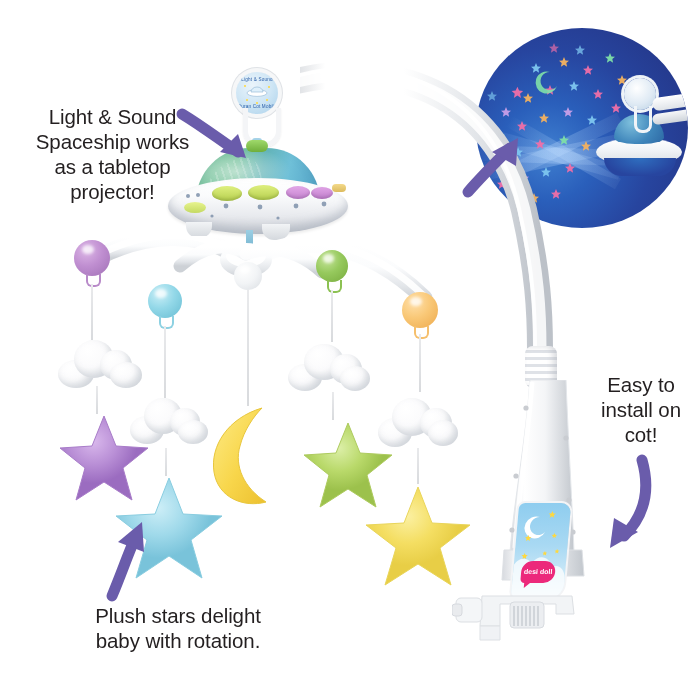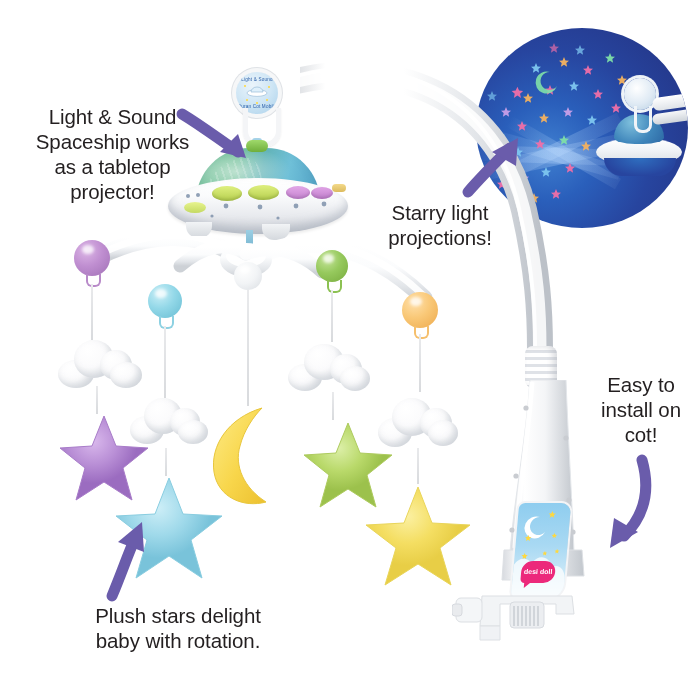--- a/index.html
+++ b/index.html
@@ -493,22 +493,20 @@
       <path d="M26,96 C36,72 42,54 50,36" stroke="#6a5cab" stroke-width="11" fill="none" stroke-linecap="round"></path>
       <path d="M56,22 L58,52 L32,42 Z" fill="#6a5cab"></path>
     </svg>
   </div>
 
   <div class="caption" id="cap-projector">Light &amp; Sound
 Spaceship works
 as a tabletop
 projector!</div>
 
-  <div class="caption" id="cap-starry">Starry light
-projections!</div>
 
   <div class="caption" id="cap-install">Easy to
 install on
 cot!</div>
 
   <div class="caption" id="cap-plush">Plush stars delight
 baby with rotation.</div>
 
 </div>
 

